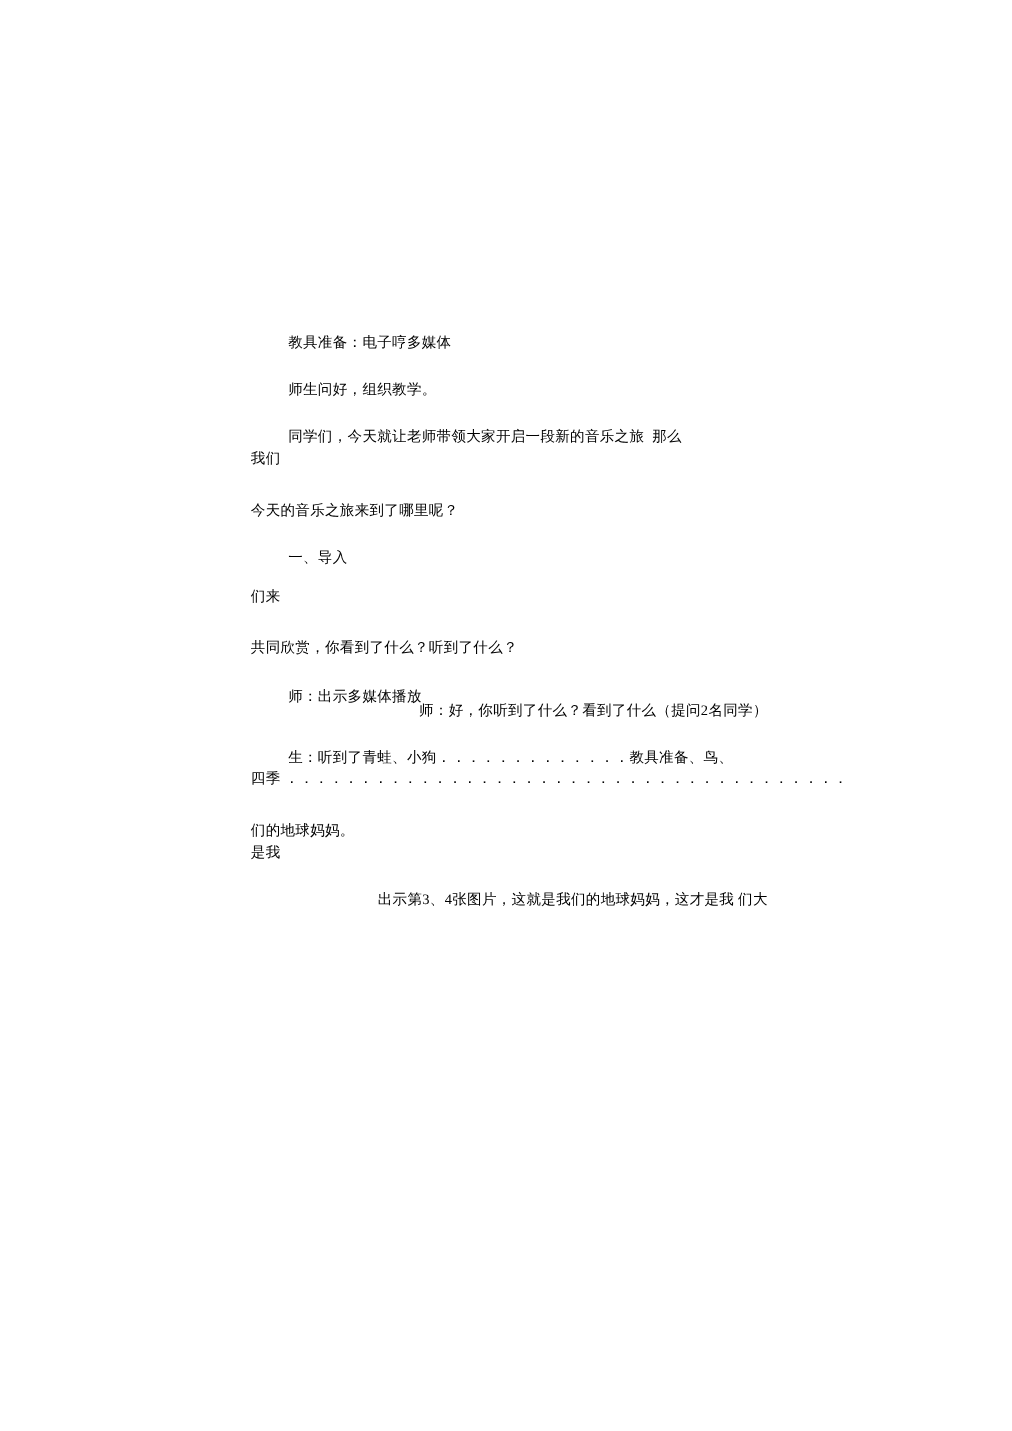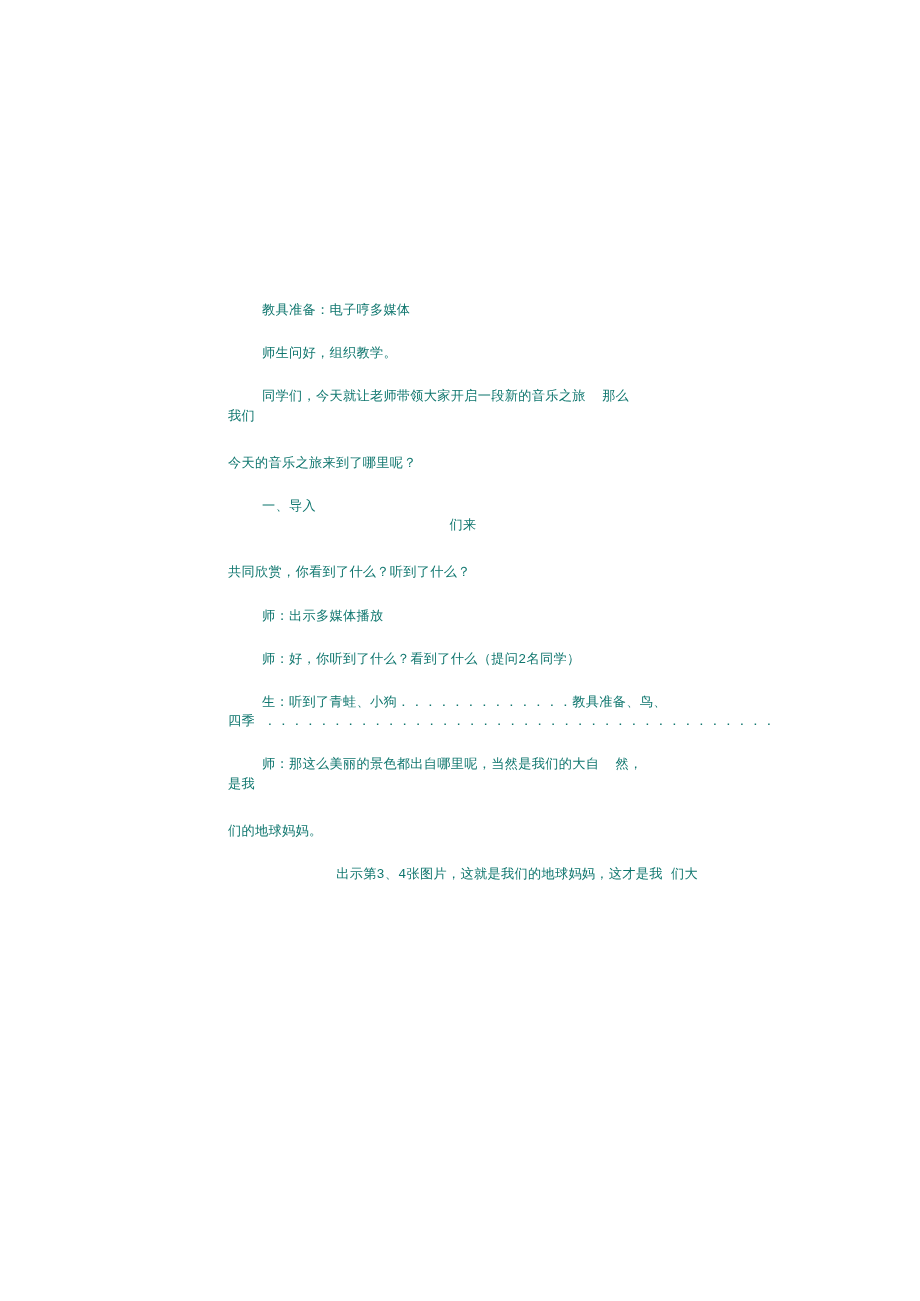--- a/index.html
+++ b/index.html
@@ -15,43 +15,41 @@
       position: relative;
     }
     .page {
       position: absolute;
       left: 228px;
       top: 304px;
       width: 470px;
     }
     .line {
       font-size: 13.2px;
-      color: #0f766e;
+      color: #000000;
       line-height: 1.0;
       white-space: pre;
       letter-spacing: 0.3px;
-      font-family: Liberation Mono, monospace;
     }
     .indent {
       text-indent: 34px;
     }
   </style>
 </head>
 <body>
 
 <div class="page">
   <div class="line indent" style="margin-top:0px;">教具准备：电子哼多媒体</div>
   <div class="line indent" style="margin-top:30px;">师生问好，组织教学。</div>
   <div class="line indent" style="margin-top:30px;">同学们，今天就让老师带领大家开启一段新的音乐之旅  那么</div>
   <div class="line" style="margin-top:6px;">我们</div>
   <div class="line" style="margin-top:34px;">今天的音乐之旅来到了哪里呢？</div>
   <div class="line indent" style="margin-top:30px;">一、导入</div>
-  <div class="line" style="margin-top:6px;text-align:center;">们来</div>
+  <div class="line" style="margin-top:22px;">们来</div>
   <div class="line" style="margin-top:34px;">共同欣赏，你看到了什么？听到了什么？</div>
   <div class="line indent" style="margin-top:30px;">师：出示多媒体播放</div>
-  <div class="line indent" style="margin-top:30px;">师：好，你听到了什么？看到了什么（提问2名同学）</div>
+  <div class="line indent" style="text-align:right;">师：好，你听到了什么？看到了什么（提问2名同学）</div>
   <div class="line indent" style="margin-top:30px;">生：听到了青蛙、小狗．．．．．．．．．．．．．教具准备、鸟、</div>
   <div class="line" style="margin-top:6px;">四季 ．．．．．．．．．．．．．．．．．．．．．．．．．．．．．．．．．．．．．．</div>
-  <div class="line indent" style="margin-top:30px;">师：那这么美丽的景色都出自哪里呢，当然是我们的大自  然，</div>
+  <div class="line" style="margin-top:34px;">们的地球妈妈。</div>
   <div class="line" style="margin-top:6px;">是我</div>
-  <div class="line" style="margin-top:34px;">们的地球妈妈。</div>
   <div class="line indent" style="margin-top:30px;text-align:right;">出示第3、4张图片，这就是我们的地球妈妈，这才是我 们大</div>
 </div>
 
 </body></html>

